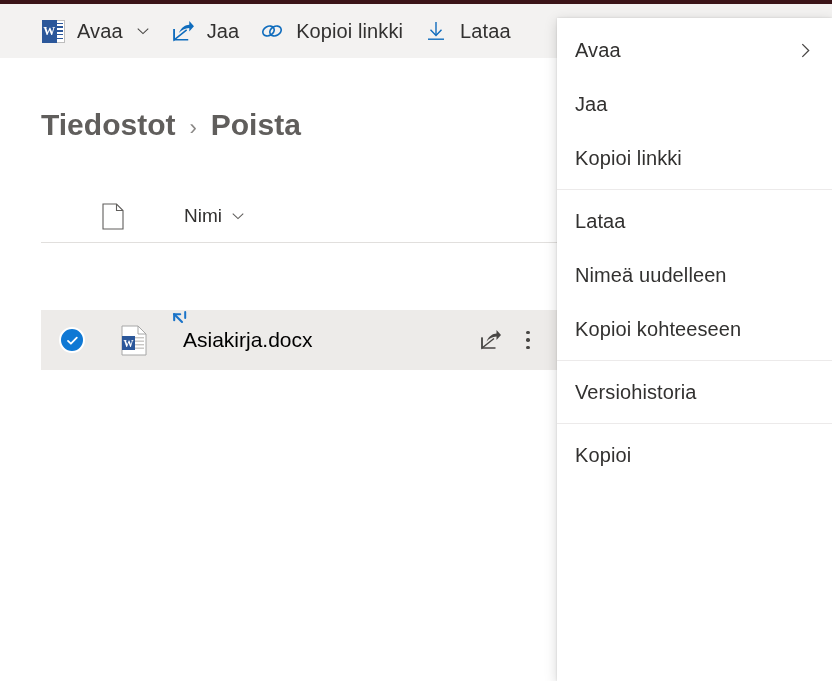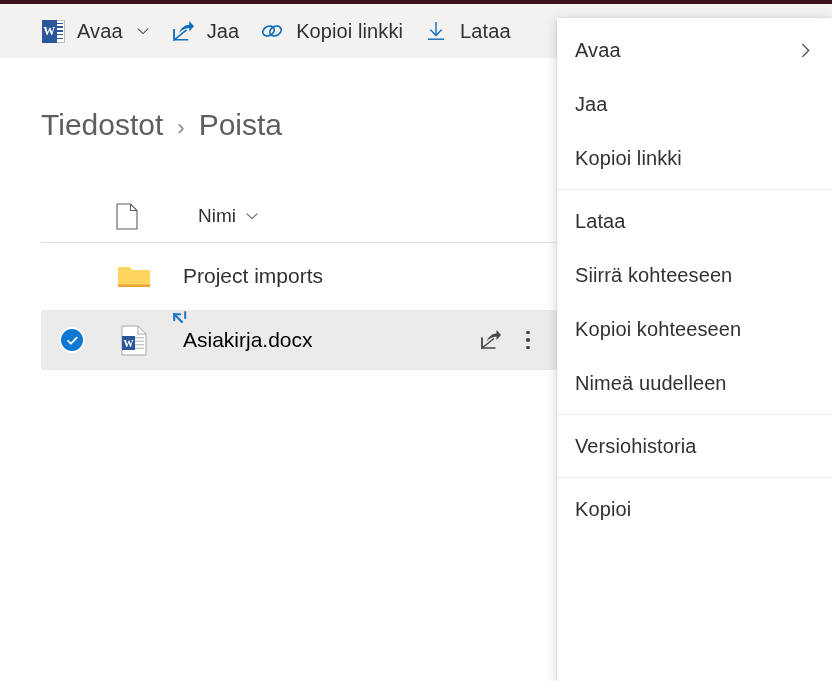--- a/index.html
+++ b/index.html
@@ -89,31 +89,31 @@
   }
 
   
   .breadcrumb {
     position: absolute; left: 41px; top: 108px;
     display: flex; align-items: baseline;
     font-size: 30px;
     color: #605e5c;
     font-weight: 300;
   }
-  .bc-crumb { cursor: pointer; font-weight: 400; }
+  .bc-crumb { cursor: pointer; font-weight: 700; }
   .bc-sep {
     margin: 0 14px;
     font-size: 22px;
     color: #8a8886;
     font-weight: 300;
   }
 
   
   .list-header {
-    position: absolute; left: 43px; top: 190px;
+    position: absolute; left: 29px; top: 190px;
     width: 516px; height: 52px;
     display: flex; align-items: center;
   }
   .hdr-doc-ico {
     width: 22px; height: 27px;
     margin-left: 73px;
     flex: none;
   }
   .hdr-name {
     margin-left: 60px;
@@ -298,32 +298,20 @@
       <span class="hdr-name-label">Nimi</span>
       <span class="hdr-chev">
         <svg viewBox="0 0 16 16" width="14" height="14">
             <path d="M2 5.2 L8 11 L14 5.2" fill="none" stroke="#605e5c" stroke-width="1.2"></path>
           </svg>
       </span>
     </span>
   </div>
   <div class="hdr-rule"></div>
 
-  <div class="row row-folder">
-    <span class="check-slot"></span>
-    <span class="icon-slot">
-      <span class="folder-ico">
-        <svg viewBox="0 0 34 27" width="34" height="27">
-          <path d="M1 4 H12.5 L15.5 7 H33 V24 H1 Z" fill="#ffd55f"></path>
-          <path d="M1 21.5 H33 V24 H1 Z" fill="#e8a33d"></path>
-        </svg>
-      </span>
-    </span>
-    <span class="row-name folder-name">Project imports</span>
-  </div>
 
   <div class="row row-file">
     <span class="check-slot">
       <span class="check-circle">
         <svg viewBox="0 0 16 16" width="15" height="15">
             <path d="M3.2 8.4 L6.3 11.4 L12.6 4.9" fill="none" stroke="#ffffff" stroke-width="1.9" stroke-linecap="round" stroke-linejoin="round"></path>
           </svg>
       </span>
     </span>
     <span class="icon-slot">
@@ -390,32 +378,29 @@
       <span class="ctx-label">Kopioi linkki</span>
     </div>
 
     <div class="ctx-divider"></div>
 
     <div class="ctx-item">
       <span class="ctx-label">Lataa</span>
     </div>
 
 
-    <div class="ctx-item">
-      <span class="ctx-label">Siirrä kohteeseen</span>
+
+    <div class="ctx-item">
+      <span class="ctx-label">Nimeä uudelleen</span>
     </div>
 
     <div class="ctx-item">
       <span class="ctx-label">Kopioi kohteeseen</span>
     </div>
 
-    <div class="ctx-item">
-      <span class="ctx-label">Nimeä uudelleen</span>
-    </div>
-
     <div class="ctx-divider"></div>
 
 
     <div class="ctx-item">
       <span class="ctx-label">Versiohistoria</span>
     </div>
 
     <div class="ctx-divider"></div>
 
     <div class="ctx-item">

